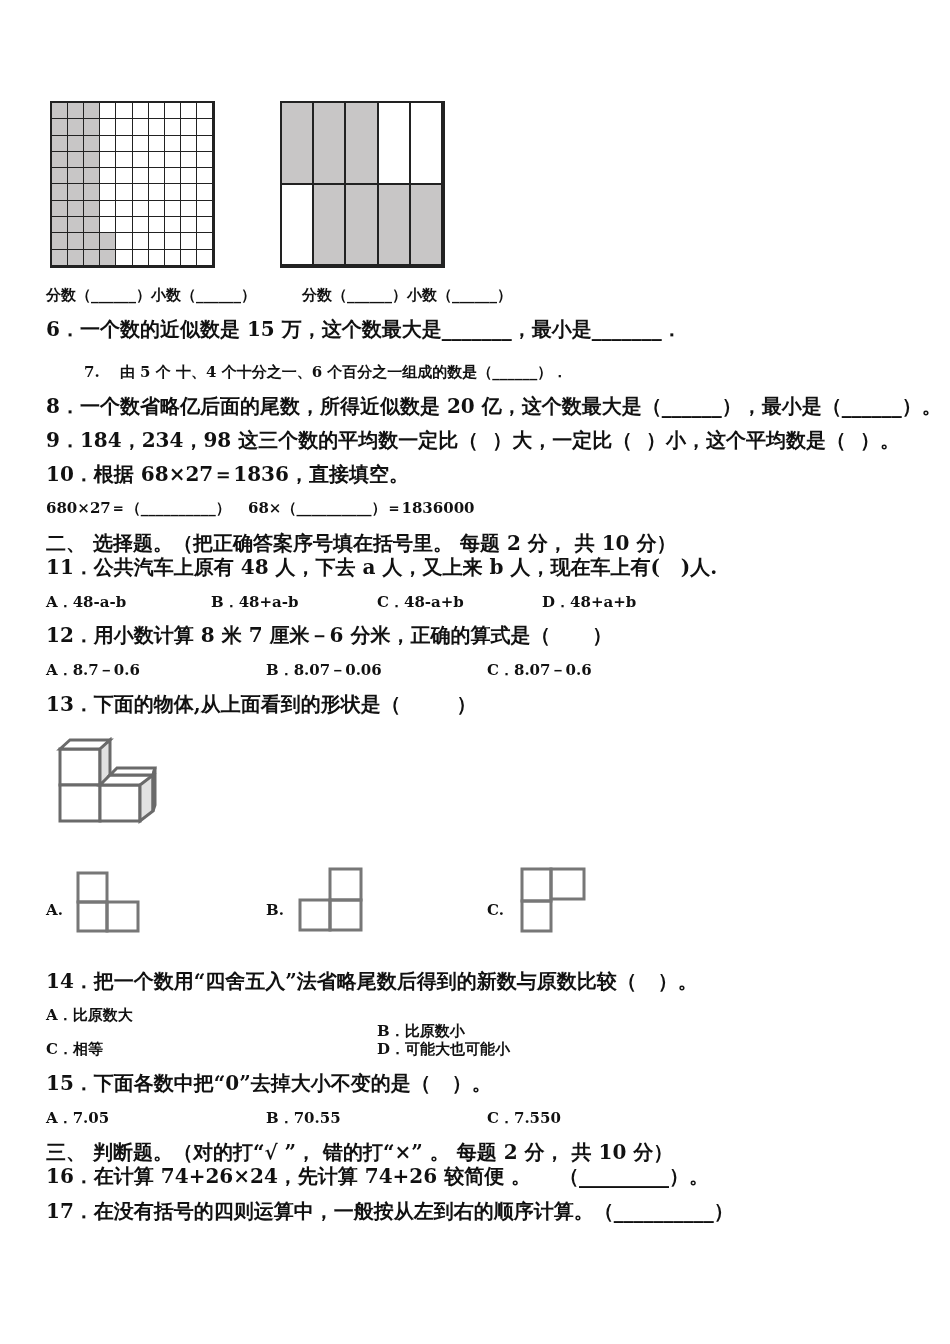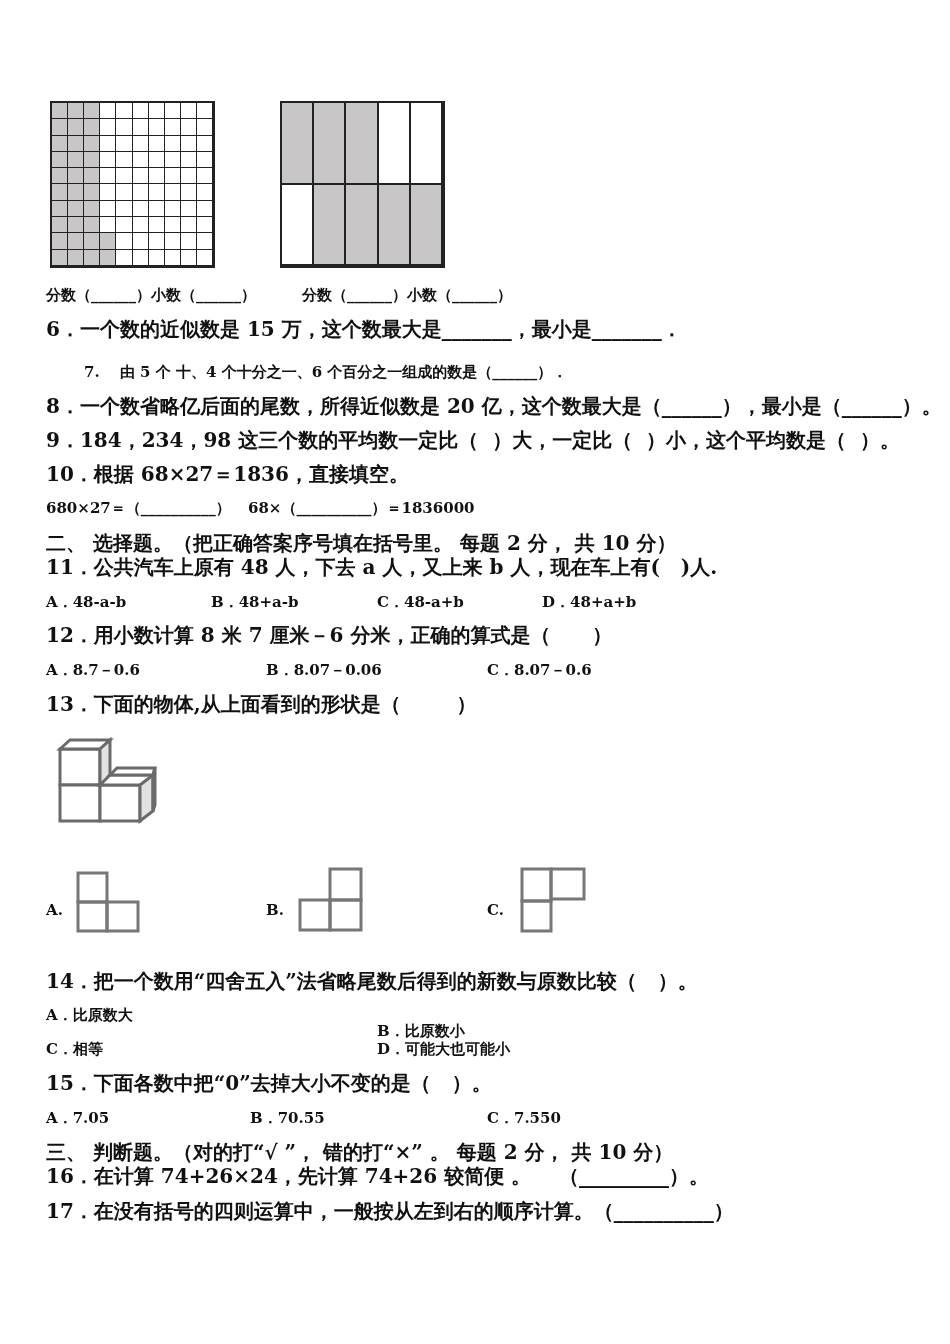--- a/index.html
+++ b/index.html
@@ -211,18 +211,18 @@
 </svg>
 
 <div class="line" style="top:971px;">14．把一个数用“四舍五入”法省略尾数后得到的新数与原数比较（   ）。</div>
 <div class="abs" style="left:46px; top:1005px;">A．比原数大</div>
 <div class="abs" style="left:377px; top:1005px;margin-top:16px;">B．比原数小</div>
 <div class="abs" style="left:46px; top:1039px;">C．相等</div>
 <div class="abs" style="left:377px; top:1039px;">D．可能大也可能小</div>
 
 <div class="line" style="top:1073px;">15．下面各数中把“0”去掉大小不变的是（   ）。</div>
 <div class="abs" style="left:46px; top:1108px;">A．7.05</div>
-<div class="abs" style="left:250px; top:1108px;">B．70.55</div>
+<div class="abs" style="left:266px; top:1108px;">B．70.55</div>
 <div class="abs" style="left:487px; top:1108px;">C．7.550</div>
 
 <div class="line" style="top:1142px;">三、 判断题。（对的打“√ ”， 错的打“×” 。 每题 2 分， 共 10 分）</div>
 <div class="line" style="top:1166px;text-align:center;">16．在计算 74+26×24，先计算 74+26 较简便 。    （_________）。</div>
 <div class="line" style="top:1201px;">17．在没有括号的四则运算中，一般按从左到右的顺序计算。（__________）</div>
 
 </body></html>

